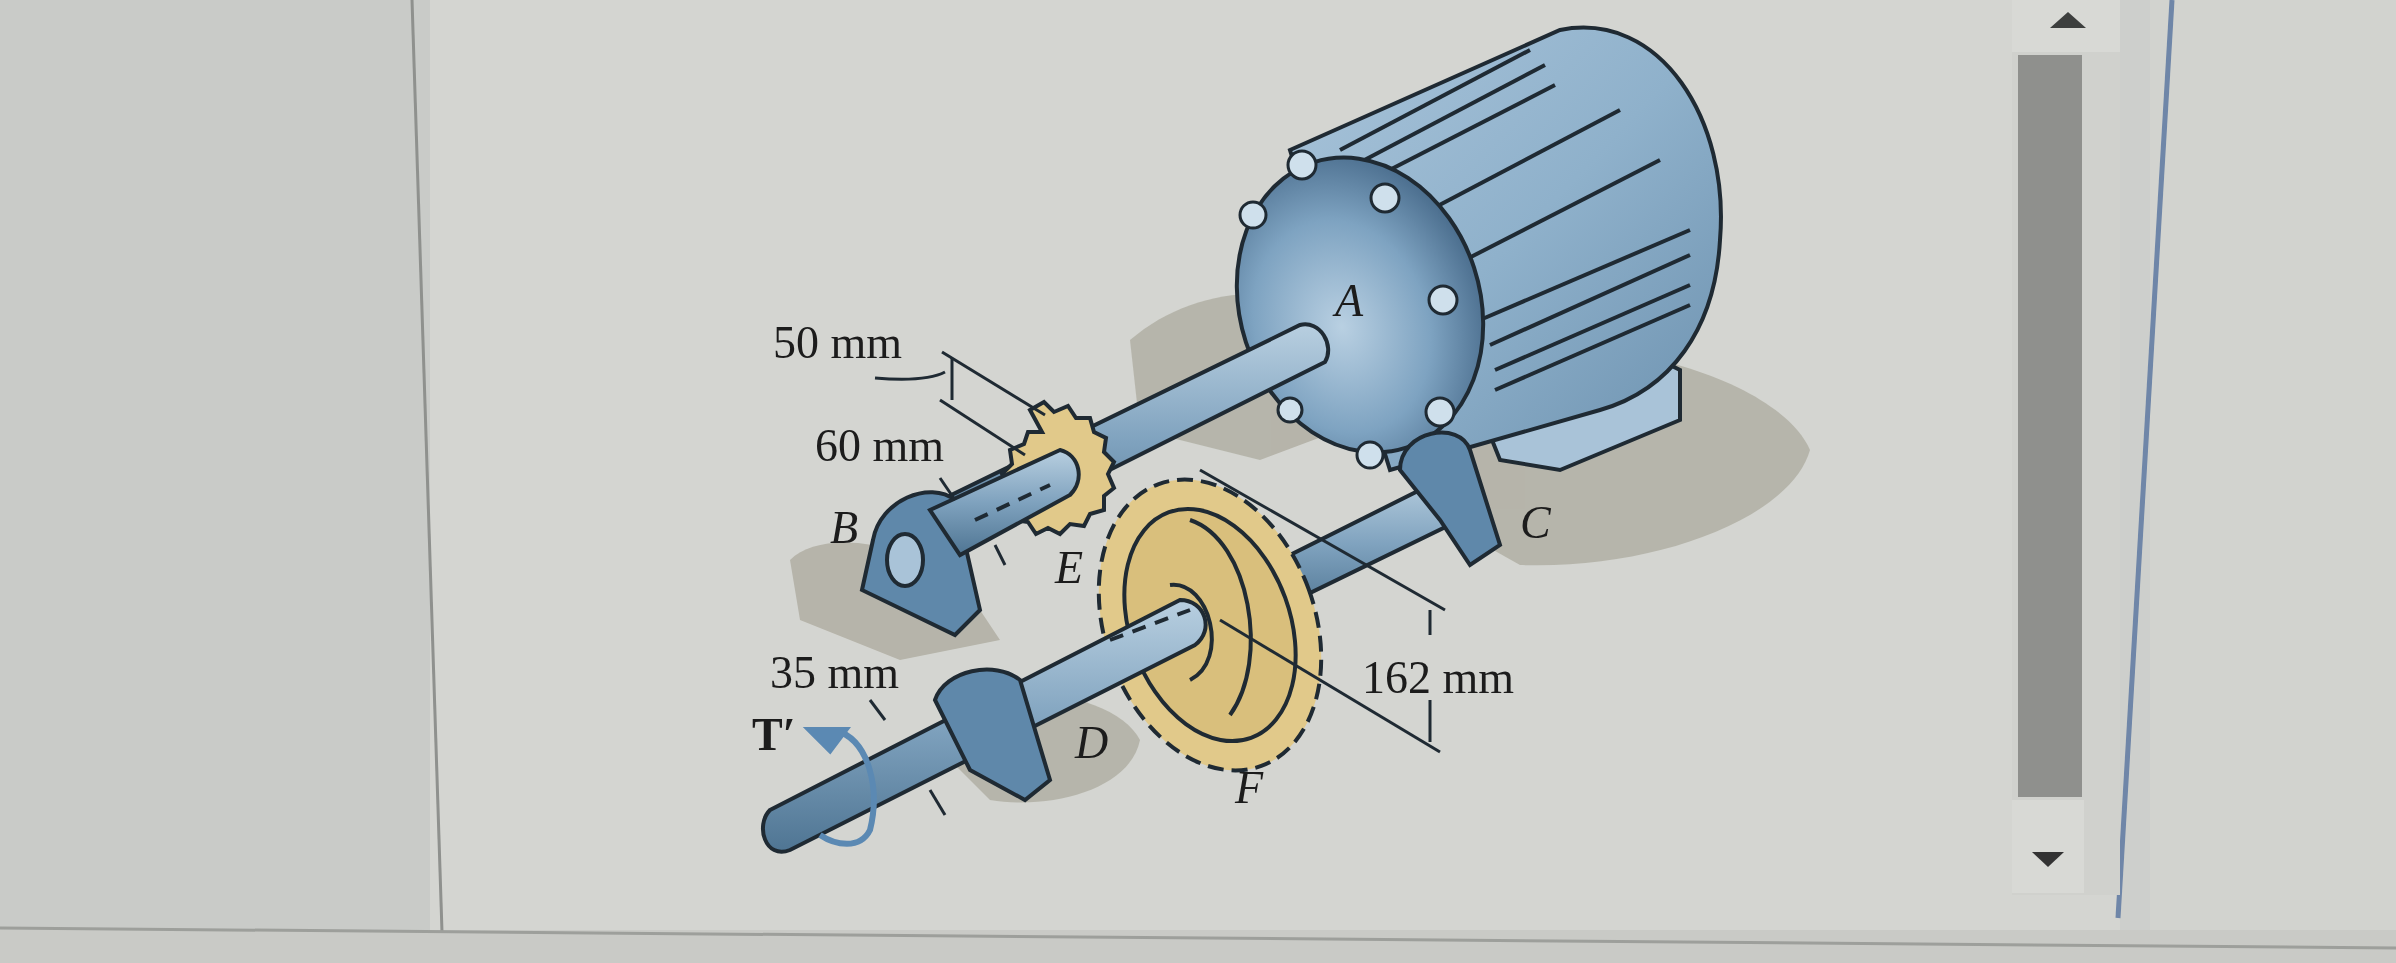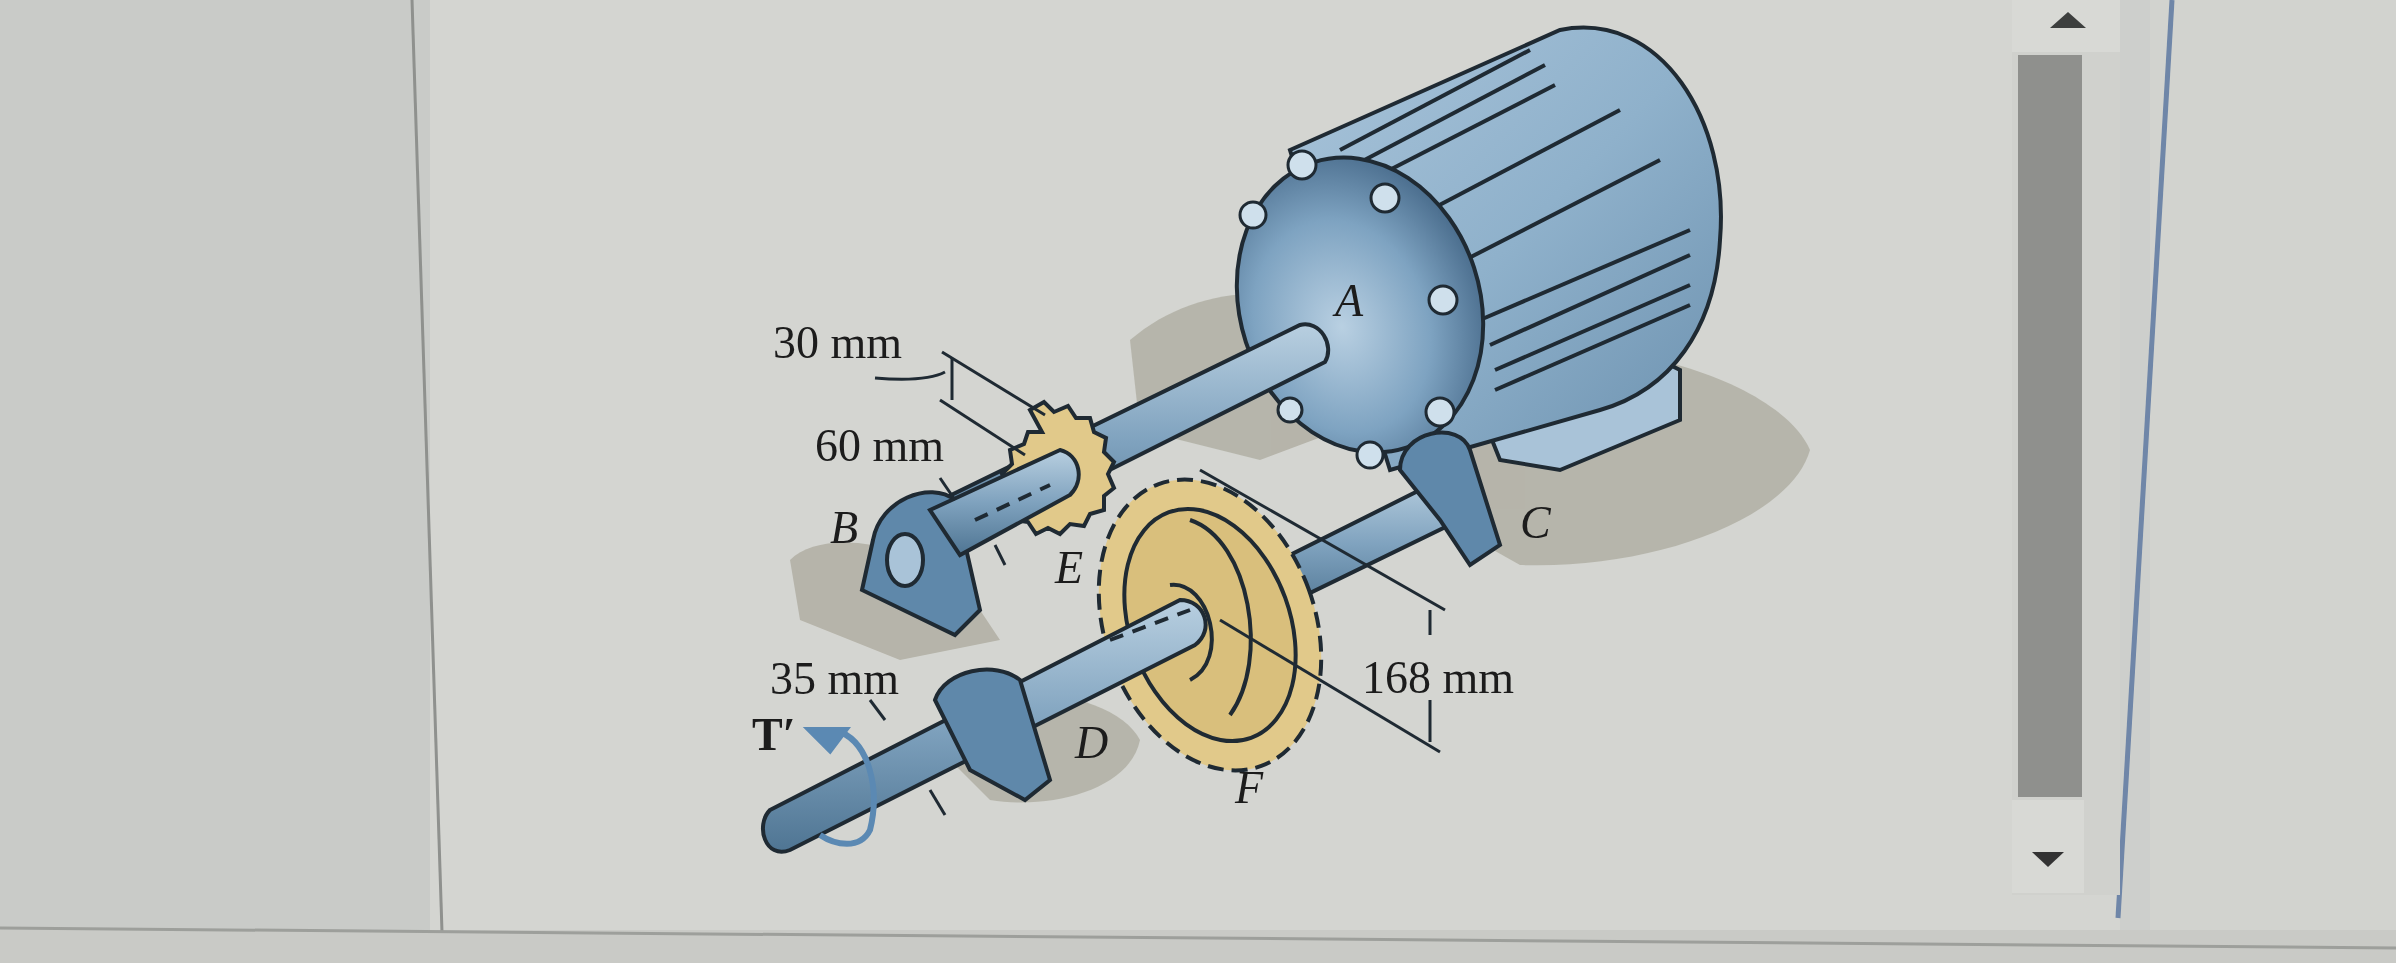--- a/index.html
+++ b/index.html
@@ -189,31 +189,31 @@
     <line x1="995" y1="545" x2="1005" y2="565"></line>
     <line x1="870" y1="700" x2="885" y2="720"></line>
     <line x1="930" y1="790" x2="945" y2="815"></line>
     <line x1="1200" y1="470" x2="1445" y2="610"></line>
     <line x1="1220" y1="620" x2="1440" y2="752"></line>
     <line x1="1430" y1="610" x2="1430" y2="635"></line>
     <line x1="1430" y1="700" x2="1430" y2="742"></line>
   </g>
 </svg>
 
-<span class="lbl dim" style="left:773px;top:320px;">30 mm</span>
+<span class="lbl dim" style="left:773px;top:320px;">50 mm</span>
 <span class="lbl dim" style="left:815px;top:423px;">60 mm</span>
 <span class="lbl pt" style="left:830px;top:505px;">B</span>
 <span class="lbl pt" style="left:1055px;top:545px;">E</span>
 <span class="lbl pt" style="left:1335px;top:278px;">A</span>
 <span class="lbl pt" style="left:1520px;top:500px;">C</span>
-<span class="lbl dim" style="left:770px;top:650px;margin-top:6px;">35 mm</span>
+<span class="lbl dim" style="left:770px;top:650px;">35 mm</span>
 <span class="lbl torque" style="left:752px;top:712px;">T′</span>
 <span class="lbl pt" style="left:1075px;top:720px;">D</span>
 <span class="lbl pt" style="left:1235px;top:765px;">F</span>
-<span class="lbl dim" style="left:1362px;top:655px;">168 mm</span>
+<span class="lbl dim" style="left:1362px;top:655px;">162 mm</span>
 
 <div class="scrollbar">
   <div class="scroll-up">
     <div class="tri"></div>
   </div>
   <div class="scroll-thumb"></div>
   <div class="scroll-down">
     <div class="tri"></div>
   </div>
 </div>

